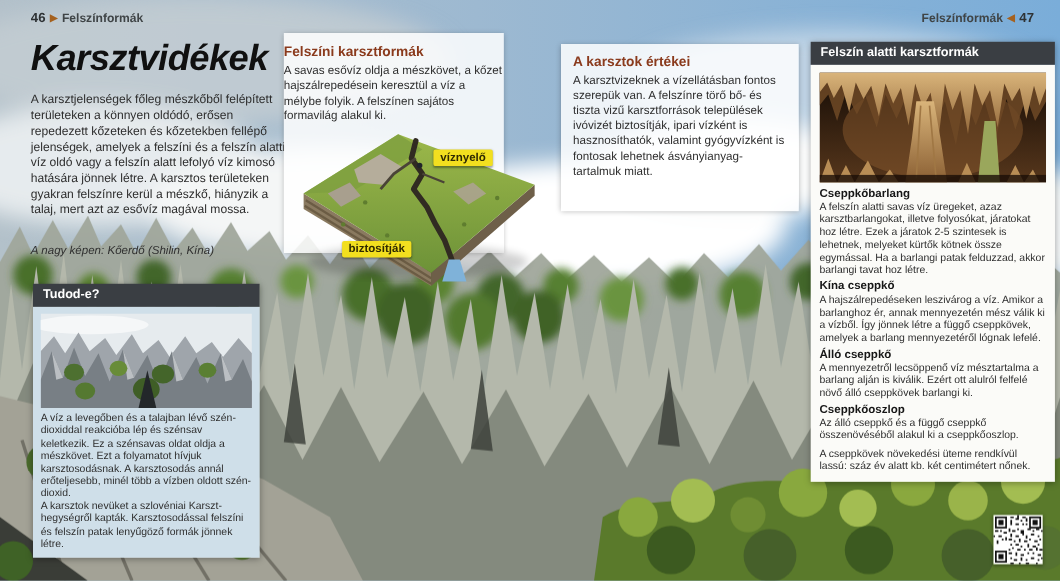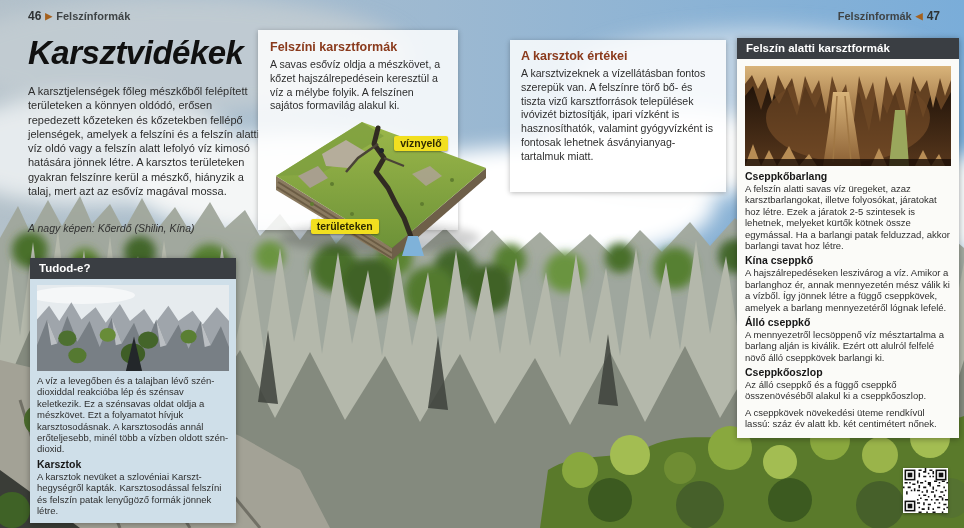--- a/index.html
+++ b/index.html
@@ -20,21 +20,21 @@
   .intro{position:absolute;left:28px;top:34px;width:232px;z-index:5;}
   .intro h1{margin:0 0 12px;font-size:33px;letter-spacing:-0.5px;color:#101010;font-style:italic;}
   .intro p{margin:0 0 24px;font-size:11px;line-height:1.3;color:#2d2d2d;}
   .intro .caption{font-size:10.5px;font-style:italic;color:#303030;}
 
   
   .panel{position:absolute;background:rgba(255,255,255,0.84);box-shadow:0 1px 5px rgba(0,0,0,.28);box-sizing:border-box;z-index:5;}
   .panel h2{margin:0 0 4px;font-size:12.5px;color:#8a3a1c;}
   .panel p{margin:0;font-size:10.6px;line-height:1.3;color:#2e2e2e;}
 
-  .surface-box{left:258px;top:30px;width:200px;height:200px;padding:10px 12px;}
+  .surface-box{left:258px;top:30px;width:200px;height:200px;padding:10px 0;}
   .surface-box .diagram{position:absolute;left:4px;top:84px;width:232px;height:146px;}
   .surface-box .diagram svg{position:absolute;inset:0;}
   .tag{
     position:absolute;background:#f2df1f;color:#2f2a00;font-weight:bold;font-size:10.5px;
     padding:1px 6px 2px;border-radius:2px;box-shadow:0 1px 2px rgba(0,0,0,.35);white-space:nowrap;
   }
   .tag-sinkhole{left:57%;top:15%;}
   .tag-spring{left:21%;top:72%;}
   .tag-dot{position:absolute;left:50.5%;top:23%;width:5px;height:5px;border-radius:50%;background:#20242a;}
 
@@ -209,21 +209,21 @@
         <g fill="#5f7d2f">
             <circle cx="50" cy="90" r="2"></circle>
             <circle cx="90" cy="100" r="2"></circle>
             <circle cx="160" cy="90" r="2"></circle>
             <circle cx="190" cy="66" r="2"></circle>
             <circle cx="70" cy="70" r="2"></circle>
           </g>
       </svg>
       <span class="tag-dot"></span>
       <span class="tag tag-sinkhole">víznyelő</span>
-      <span class="tag tag-spring">területeken</span>
+      <span class="tag tag-spring">biztosítják</span>
     </div>
   </div>
 
   <div class="panel values-box">
     <h2>A karsztok értékei</h2>
     <p>A karsztvizeknek a vízellátásban fontos szerepük van. A felszínre törő bő- és tiszta vizű karsztforrások települések ivóvizét biztosítják, ipari vízként is hasznosíthatók, valamint gyógyvízként is fontosak lehetnek ásványianyag-tartalmuk miatt.</p>
   </div>
 
   <div class="dark-box underground-box">
     <div class="bar">Felszín alatti karsztformák</div>
@@ -283,21 +283,20 @@
           <circle cx="30" cy="62" r="9" fill="#4d7030"></circle>
             <circle cx="70" cy="58" r="8" fill="#688c38"></circle>
           <circle cx="110" cy="64" r="10" fill="#44652a"></circle>
             <circle cx="150" cy="60" r="8" fill="#5a7f33"></circle>
           <circle cx="95" cy="80" r="12" fill="#3f5e26"></circle>
             <circle cx="40" cy="82" r="9" fill="#557931"></circle>
         </g>
         <polygon points="88,100 96,60 104,100" fill="#23272a"></polygon>
       </svg>
       <p>A víz a levegőben és a talajban lévő szén-dioxiddal reakcióba lép és szénsav keletkezik. Ez a szénsavas oldat oldja a mészkövet. Ezt a folyamatot hívjuk karsztosodásnak. A karsztosodás annál erőteljesebb, minél több a vízben oldott szén-dioxid.</p>
-      <h3>Karsztok</h3>
       <p>A karsztok nevüket a szlovéniai Karszt-hegységről kapták. Karsztosodással felszíni és felszín patak lenyűgöző formák jönnek létre.</p>
     </div>
   </div>
 
   <svg class="qr" viewBox="0 0 29 29">
     <rect width="29" height="29" fill="#ffffff"></rect>
     <g fill="#111111">
       <rect x="1" y="1" width="7" height="7"></rect>
         <rect x="21" y="1" width="7" height="7"></rect>
         <rect x="1" y="21" width="7" height="7"></rect>

